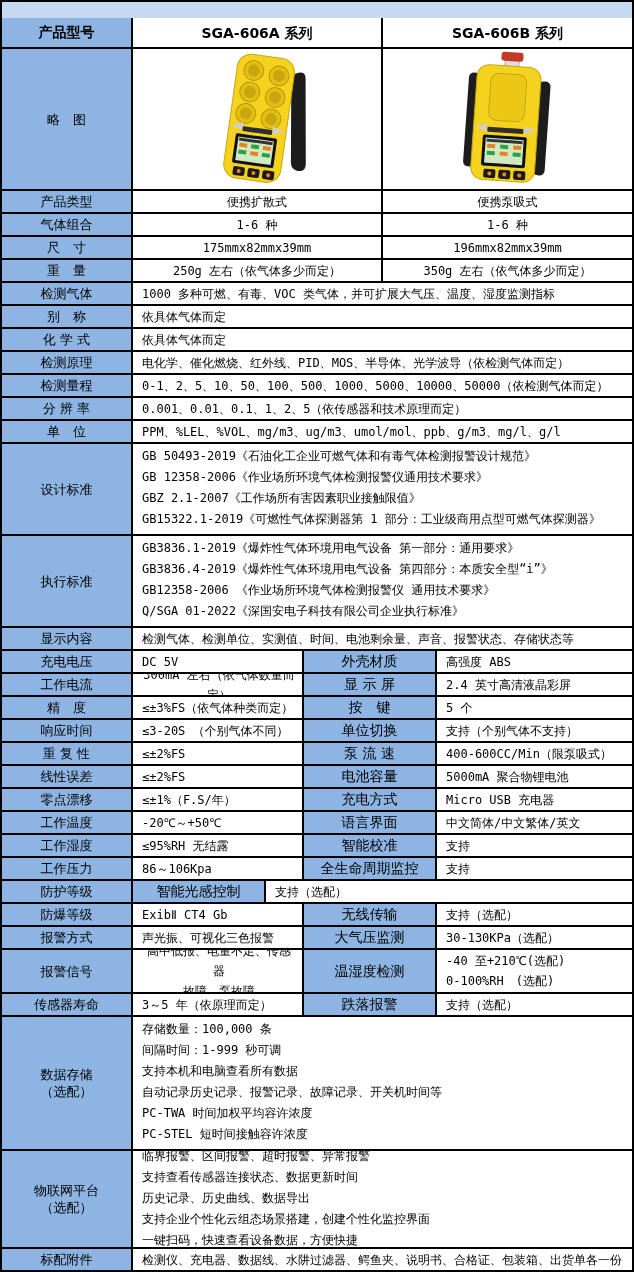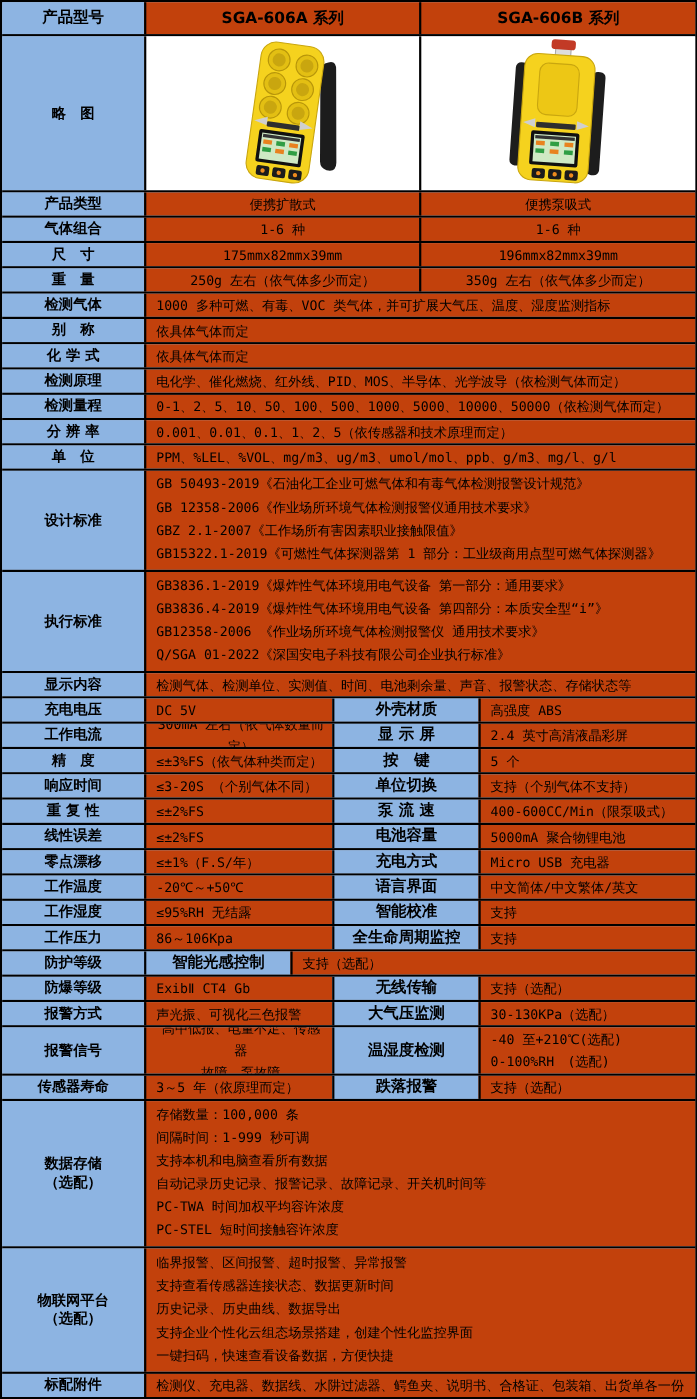--- a/index.html
+++ b/index.html
@@ -4,39 +4,39 @@
 <style>
   html,body{margin:0;padding:0;background:#ffffff;}
   .spec-table{
     width:634px;height:1272px;box-sizing:border-box;
     border:2px solid #000;background:#C5D9F1;
     display:flex;flex-direction:column;
     font-family:"DejaVu Sans","Liberation Sans",sans-serif;
     color:#000;
   }
   .row{display:flex;flex:0 0 auto;min-height:0;}
-  .r-head{flex:0 0 29px;}
+  .r-head{flex:0 0 29px;margin-top:16px;}
   .r-img{flex:0 0 140px;border-top:2px solid #000;}
   .tbody{display:contents;}
   .tbody .row{border-top:2px solid #000;}
   .r-s{flex:0 0 21px;}
   .h42{flex:0 0 42px;}
   .r-multi{flex:0 0 auto;}
   .fill{flex:1 1 auto;}
   .cell{box-sizing:border-box;overflow:hidden;}
   .cell + .cell{border-left:2px solid #000;}
   .label{
     flex:0 0 129px;width:129px;background:#8DB4E2;
     display:flex;align-items:center;justify-content:center;
-    font-weight:bold;font-size:13px;text-align:center;
+    font-weight:normal;font-size:13px;text-align:center;
     white-space:pre-line;line-height:17px;padding:0 2px;
   }
   .w-q2{flex:0 0 133px;width:133px;font-size:14px;}
   .val{
-    background:#c2410c;display:flex;align-items:center;
+    background:#ffffff;display:flex;align-items:center;
     padding:0 6px 0 9px;font-size:12px;line-height:20px;
     font-family:"DejaVu Sans Mono","Liberation Mono",monospace;
     white-space:pre-line;
   }
   .center{justify-content:center;text-align:center;padding:0 4px;}
   .grow{flex:1 1 auto;}
   .w-v1{flex:0 0 250px;width:250px;}
   .w-q1{flex:0 0 171px;width:171px;text-align:center;}
   .multi-val{line-height:21px;padding:2px 6px 4px 9px;}
   .r-head .label,.r-head .val{

